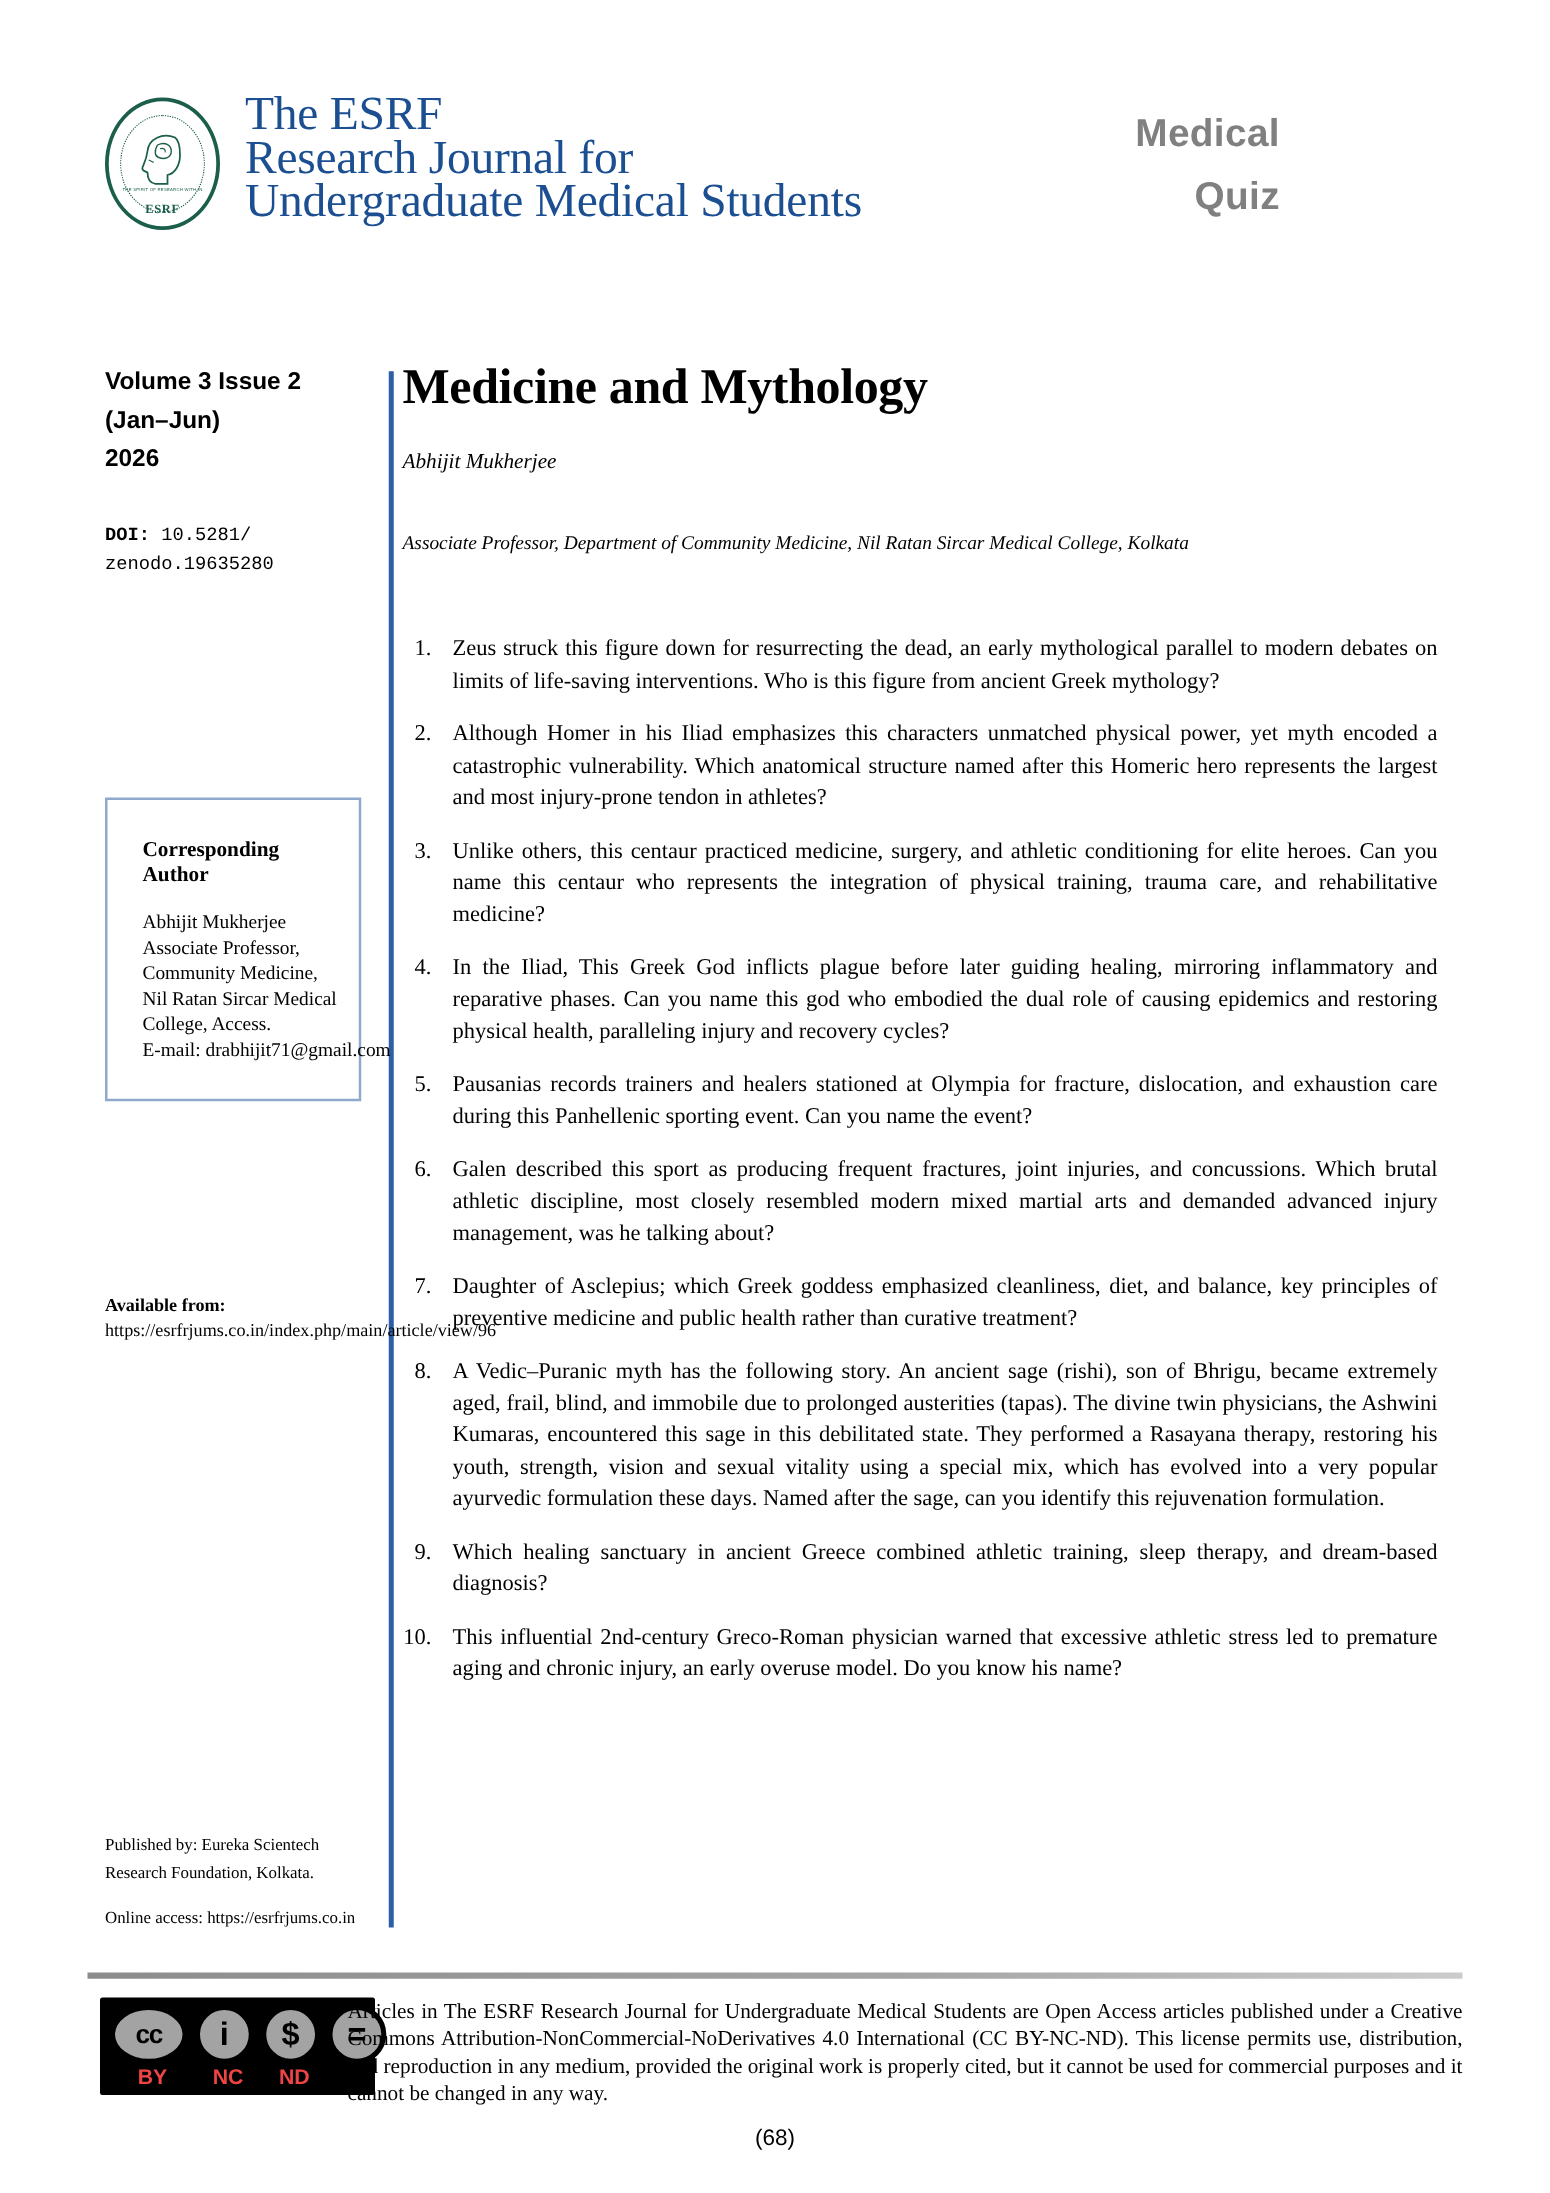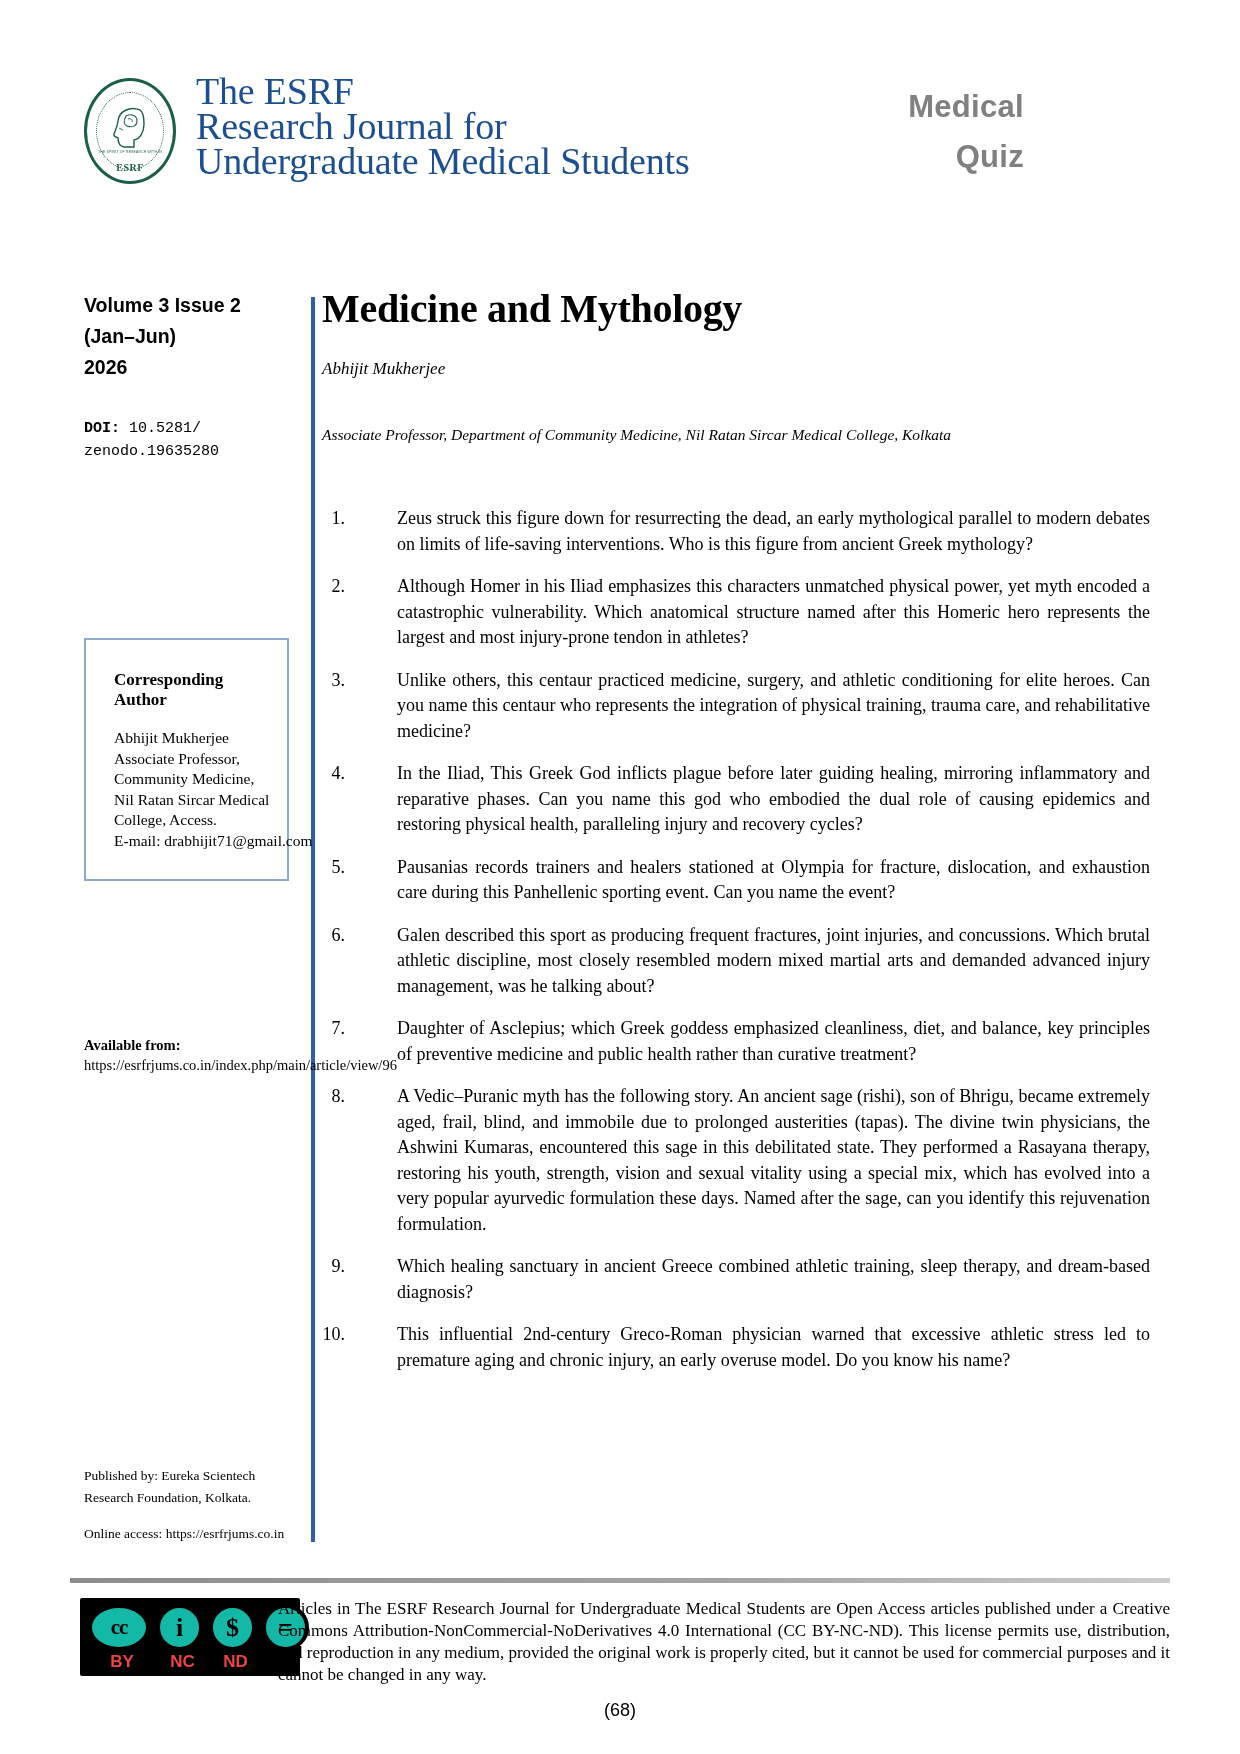--- a/index.html
+++ b/index.html
@@ -211,21 +211,20 @@
   .qnum {
     width: 40px;
     flex: 0 0 40px;
     text-align: right;
     padding-right: 17px;
     box-sizing: border-box;
   }
   .qtext {
     flex: 1 1 auto;
     text-align: justify;
-    margin-left: 35px;
   }
 
   
   .foot-rule {
     position: absolute;
     left: 70px; top: 1578px;
     width: 1100px;
     height: 5px;
     background: linear-gradient(to right, #8c8c8c, #a5a5a5 60%, #cccccc);
   }
@@ -239,27 +238,27 @@
   }
   .cc-row {
     position: absolute;
     left: 8px; top: 6px;
     display: flex;
     gap: 6px;
   }
   .cc-circle {
     width: 47px; height: 47px;
     border-radius: 50%;
-    background: #14b8a6;
+    background: #a3a3a3;
     border: 4px solid #000;
     box-sizing: border-box;
     display: flex;
     align-items: center;
     justify-content: center;
-    font-family: Liberation Serif, serif;
+    font-family: Liberation Sans, sans-serif;
     font-weight: bold;
     font-size: 26px;
     color: #000;
   }
   .cc-circle.wide {
     width: 62px;
     border-radius: 50%;
     font-size: 21px;
     letter-spacing: -1px;
   }

